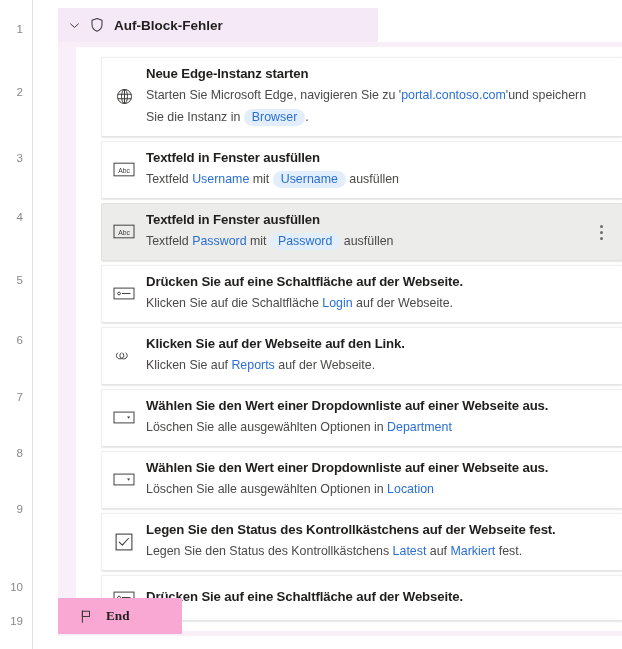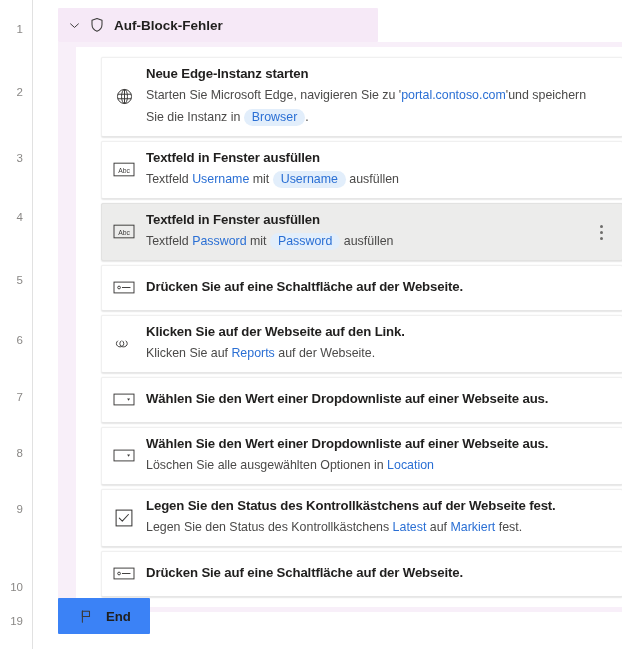--- a/index.html
+++ b/index.html
@@ -193,28 +193,29 @@
     border-radius: 9px;
     padding: 1px 8px 2px 8px;
     white-space: nowrap;
   }
 
   
   .end-block {
     position: absolute;
     left: 24px;
     top: 598px;
-    width: 92px;
+    width: 124px;
     height: 36px;
-    background: #3b82f6;
+    background: #f9a8d4;
     display: flex;
     align-items: center;
     padding-left: 20px;
     box-sizing: border-box;
     border-radius: 1px;
+    font-family: Liberation Serif, serif;
   }
   .end-icon {
     width: 17px;
     height: 17px;
     margin-right: 11px;
     display: flex;
     align-items: center;
     justify-content: center;
   }
   .end-label {
@@ -310,20 +311,21 @@
             <div class="row">
               <div class="row-icon">
                 <svg width="22" height="15" viewBox="0 0 24 16" aria-hidden="true">
         <rect x="1.1" y="2.1" width="21.8" height="11.8" stroke="#3b3a39" fill="none" stroke-width="1.05"></rect>
         <circle cx="6.6" cy="8" r="1.5" stroke="#3b3a39" fill="none" stroke-width="1.05"></circle>
         <path d="M10.2 8h8.4" stroke="#3b3a39" fill="none" stroke-width="1.05" stroke-linecap="round"></path>
                 </svg>
               </div>
               <div class="row-text">
                 <div class="row-title">Drücken Sie auf eine Schaltfläche auf der Webseite.</div>
+                <div class="row-desc"><span>Klicken Sie auf die Schaltfläche </span><span class="tok-link">Login</span><span> auf der Webseite.</span></div>
               </div>
             </div>
             <div class="row">
               <div class="row-icon">
                 <svg width="20" height="17" viewBox="0 0 22 18" aria-hidden="true">
         <path d="M9.4 6.2a3.4 3.4 0 0 1 0 5.6c-1.6 1.2-3.9 1.2-5.4 0a3.4 3.4 0 0 1 0-5.6" stroke="#3b3a39" fill="none" stroke-width="1.05" stroke-linecap="round"></path>
         <path d="M13.2 6.2a3.4 3.4 0 0 1 0 5.6c-1.6 1.2-3.9 1.2-5.4 0a3.4 3.4 0 0 1 0-5.6" stroke="#3b3a39" fill="none" stroke-width="1.05" stroke-linecap="round"></path>
                 </svg>
               </div>
               <div class="row-text">
@@ -333,20 +335,21 @@
             </div>
             <div class="row">
               <div class="row-icon">
                 <svg width="22" height="15" viewBox="0 0 24 16" aria-hidden="true">
         <rect x="1.1" y="2.1" width="21.8" height="11.8" stroke="#3b3a39" fill="none" stroke-width="1.05"></rect>
         <path d="M15.4 6.9 17 9.3 18.6 6.9z" fill="#3b3a39" stroke="none"></path>
                 </svg>
               </div>
               <div class="row-text">
                 <div class="row-title">Wählen Sie den Wert einer Dropdownliste auf einer Webseite aus.</div>
+                <div class="row-desc"><span>Löschen Sie alle ausgewählten Optionen in </span><span class="tok-link">Department</span></div>
               </div>
             </div>
             <div class="row">
               <div class="row-icon">
                 <svg width="22" height="15" viewBox="0 0 24 16" aria-hidden="true">
         <rect x="1.1" y="2.1" width="21.8" height="11.8" stroke="#3b3a39" fill="none" stroke-width="1.05"></rect>
         <path d="M15.4 6.9 17 9.3 18.6 6.9z" fill="#3b3a39" stroke="none"></path>
                 </svg>
               </div>
               <div class="row-text">

